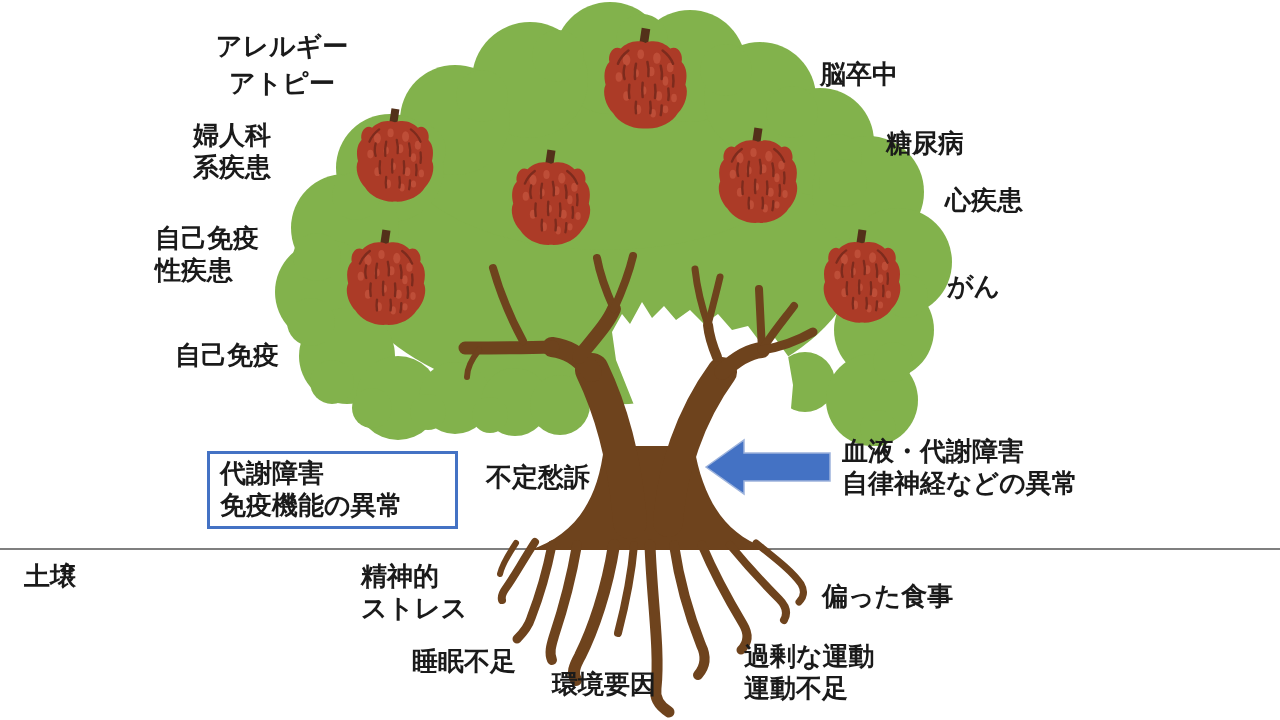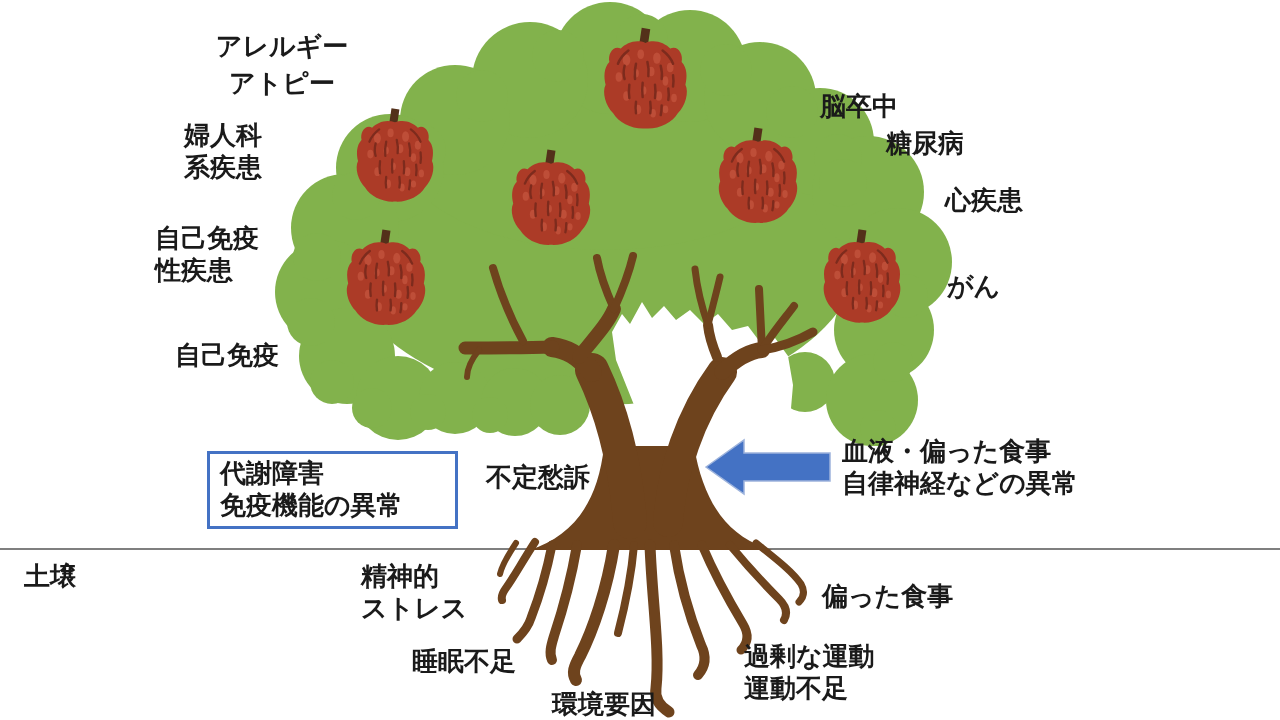--- a/index.html
+++ b/index.html
@@ -14,40 +14,40 @@
     position:absolute;
     font-weight:bold;
     font-size:26px;
     line-height:32px;
     color:#1a1a1a;
     white-space:pre-line;
     letter-spacing:0px;
   }
   
   .lb-allergy{left:214px;top:28px;width:136px;text-align:center;line-height:37px;}
-  .lb-gyn{left:175px;top:119px;width:96px;text-align:center;}
+  .lb-gyn{left:175px;top:119px;width:96px;text-align:right;}
   .lb-autoimmune{left:127px;top:222px;margin-left:28px;}
   .lb-psychiatric{left:175px;top:339px;}
-  .lb-stroke{left:820px;top:58px;margin-top:32px;}
+  .lb-stroke{left:820px;top:58px;}
   .lb-diabetes{left:886px;top:127px;}
   .lb-heart{left:945px;top:184px;text-align:center;}
   .lb-cancer{left:947px;top:270px;}
   
   .metabolic-box{
     position:absolute;left:207px;top:451px;width:251px;box-sizing:border-box;
     border:3px solid #4472C4;background:#ffffff;
     padding:3px 8px 5px 10px;
   }
   .lb-futei{left:486px;top:461px;}
   .lb-blood{left:842px;top:435px;}
   
   .lb-soil{left:24px;top:560px;}
   .lb-stress{left:361px;top:560px;}
   .lb-sleep{left:412px;top:645px;}
-  .lb-env{left:552px;top:668px;margin-top:20px;}
+  .lb-env{left:552px;top:668px;}
   .lb-exercise{left:744px;top:640px;}
   .lb-diet{left:822px;top:580px;}
 </style>
 </head>
 <body>
 
 <div id="stage">
 
   <svg class="illustration" viewBox="0 0 1280 720" aria-hidden="true">
     <defs>
@@ -193,21 +193,21 @@
   <div class="label lb-stroke">脳卒中</div>
   <div class="label lb-diabetes">糖尿病</div>
   <div class="label lb-heart">心疾患</div>
   <div class="label lb-cancer">がん</div>
 
   <div class="metabolic-box">
     <div class="label" style="position:static;">代謝障害
 免疫機能の異常</div>
   </div>
   <div class="label lb-futei">不定愁訴</div>
-  <div class="label lb-blood">血液・偏った食事
+  <div class="label lb-blood">血液・代謝障害
 自律神経などの異常</div>
 
   <div class="label lb-soil">土壌</div>
   <div class="label lb-stress">精神的
 ストレス</div>
   <div class="label lb-sleep">睡眠不足</div>
   <div class="label lb-env">環境要因</div>
   <div class="label lb-diet">偏った食事</div>
   <div class="label lb-exercise">過剰な運動
 運動不足</div>

